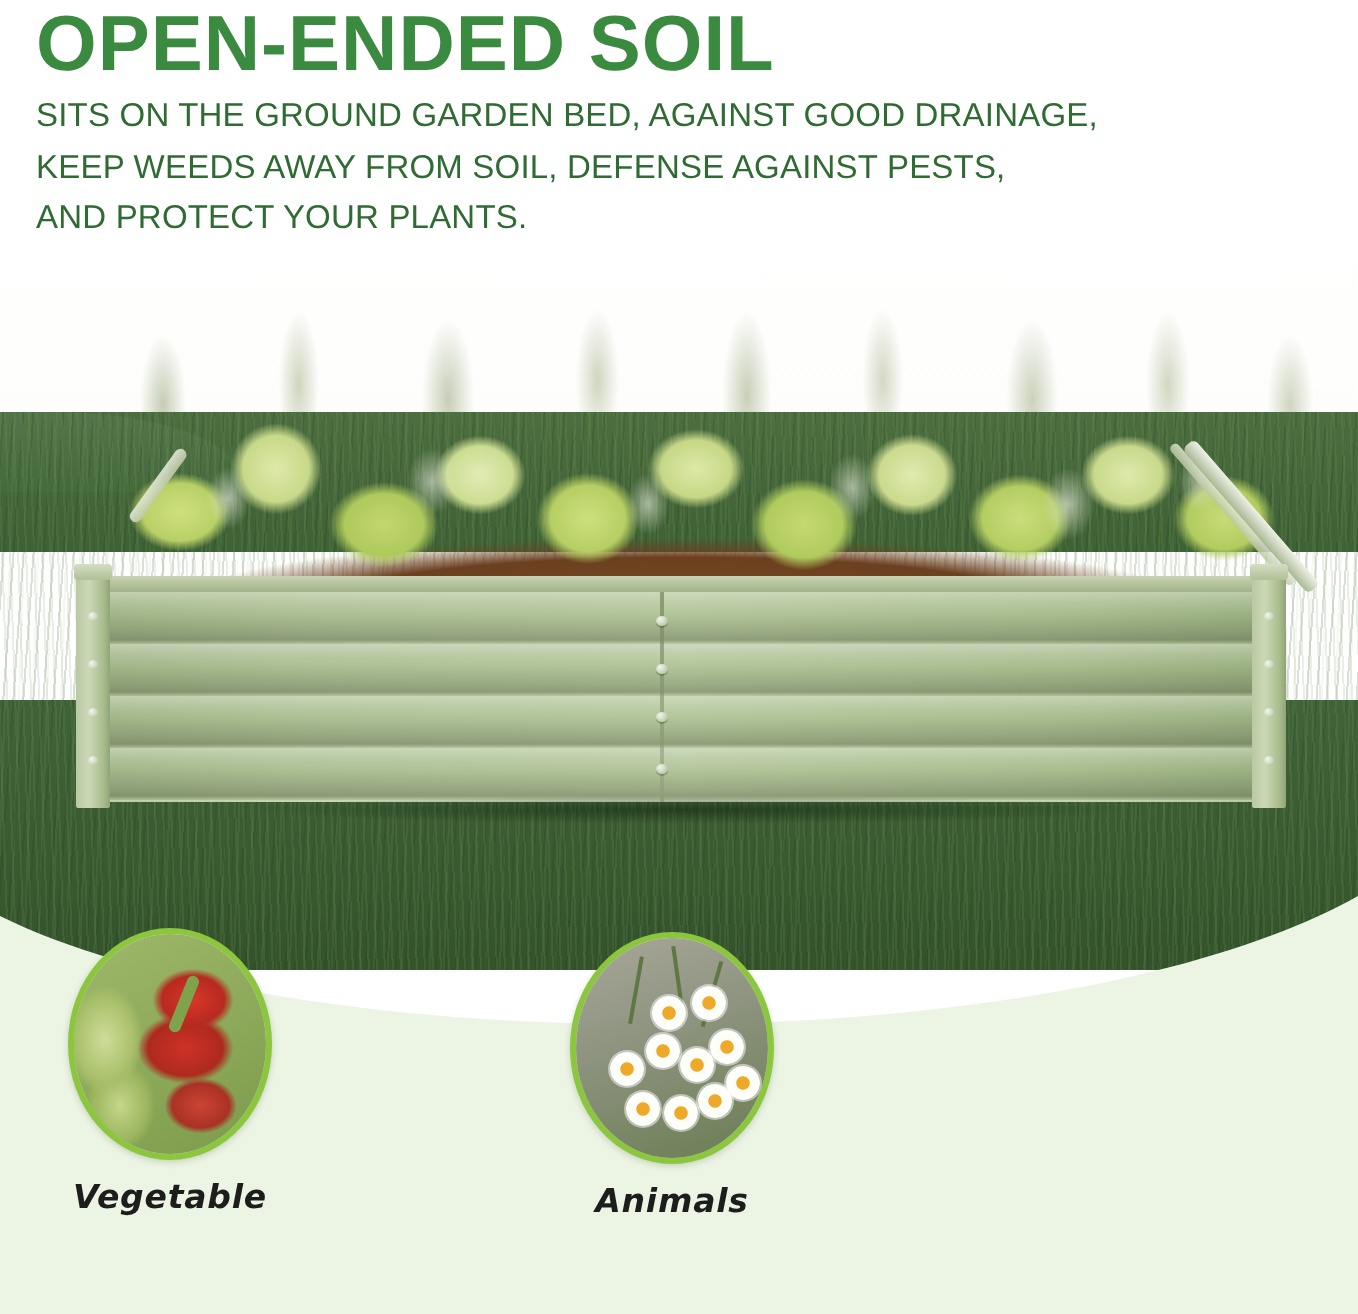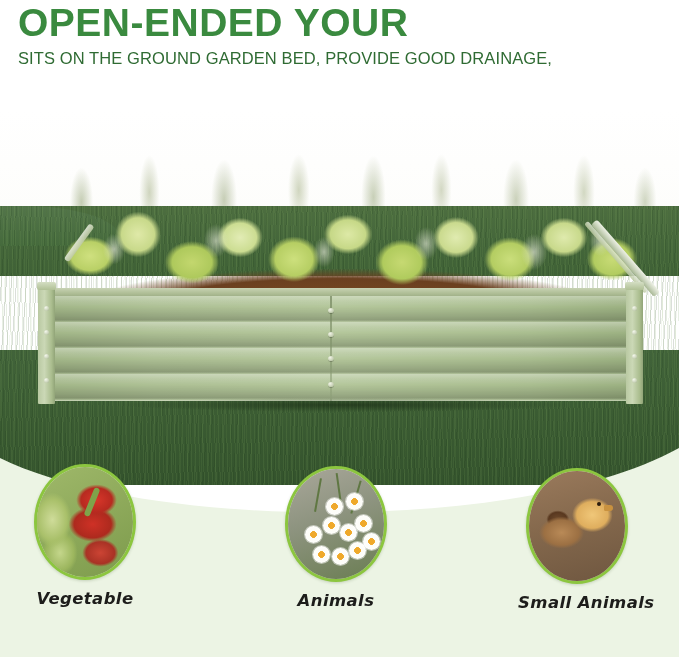--- a/index.html
+++ b/index.html
@@ -351,22 +351,24 @@
     width:4px; height:4px;
     background:#2b1c0e; border-radius:50%;
   }
 </style>
 </head>
 <body>
 
 <div id="root">
 
   <div class="header-block">
-    <div class="headline">OPEN-ENDED YOUR</div>
-    <div class="subline">SITS ON THE GROUND GARDEN BED, PROVIDE GOOD DRAINAGE,</div>
+    <div class="headline">OPEN-ENDED SOIL</div>
+    <div class="subline">SITS ON THE GROUND GARDEN BED, AGAINST GOOD DRAINAGE,</div>
+    <div class="subline">KEEP WEEDS AWAY FROM SOIL, DEFENSE AGAINST PESTS,</div>
+    <div class="subline">AND PROTECT YOUR PLANTS.</div>
   </div>
 
   <div class="scene">
     <div class="sky"></div>
     <div class="backshrubs"></div>
     <div class="lawn-far"></div>
     <div class="lawn-left-hill"></div>
     <div class="lawn-near"></div>
     <div class="grass-tex"></div>
 
@@ -441,25 +443,16 @@
           <span class="d" style="left:64%;top:66%;"></span>
           <span class="d" style="left:40%;top:26%;"></span>
           <span class="d" style="left:60%;top:22%;"></span>
           <span class="d" style="left:78%;top:58%;"></span>
         </div>
       </div>
       <div class="tile-label">Animals</div>
     </div>
 
 
-    <div class="tile" style="left:518px; top:10px;">
-      <div class="circle">
-        <div class="art art-animal">
-          <span class="eye"></span>
-            <span class="beak"></span>
-        </div>
-      </div>
-      <div class="tile-label">Small Animals</div>
-    </div>
 
   </div>
 
 </div>
 
 </body></html>

